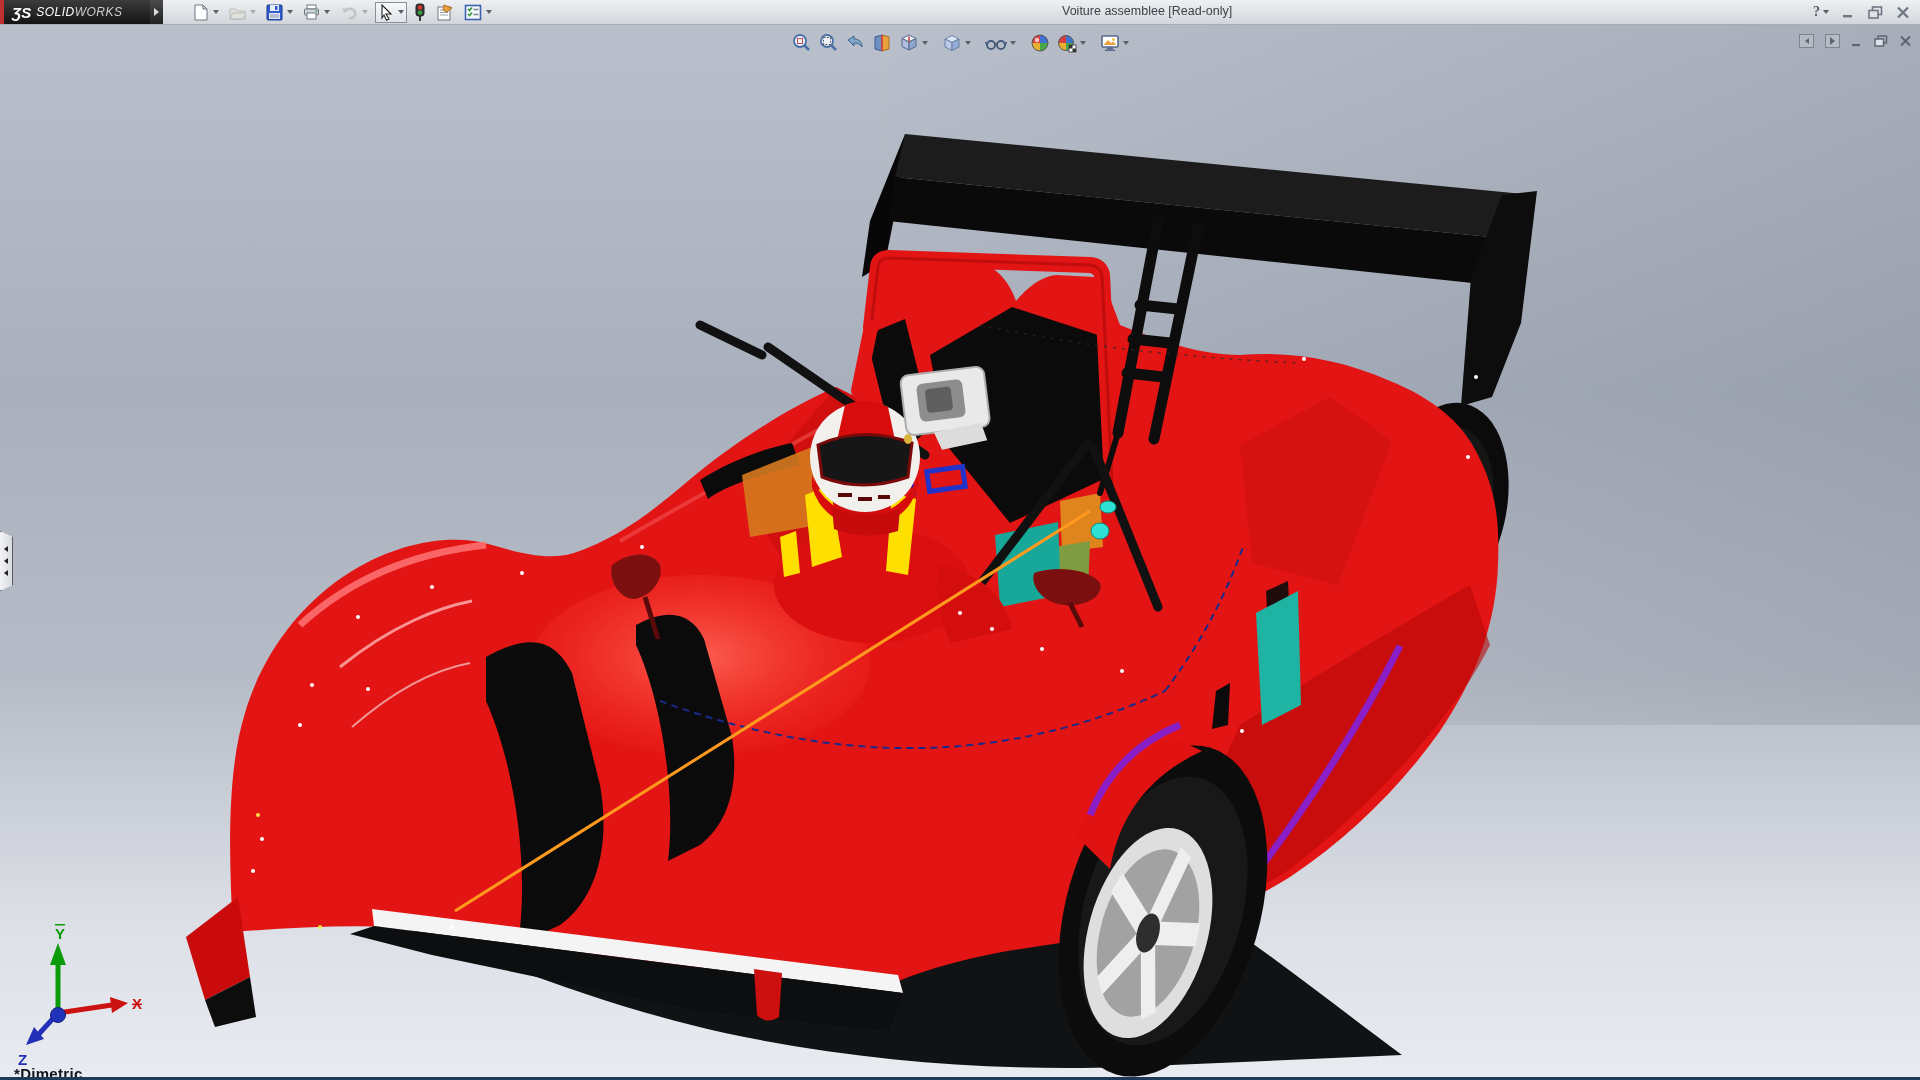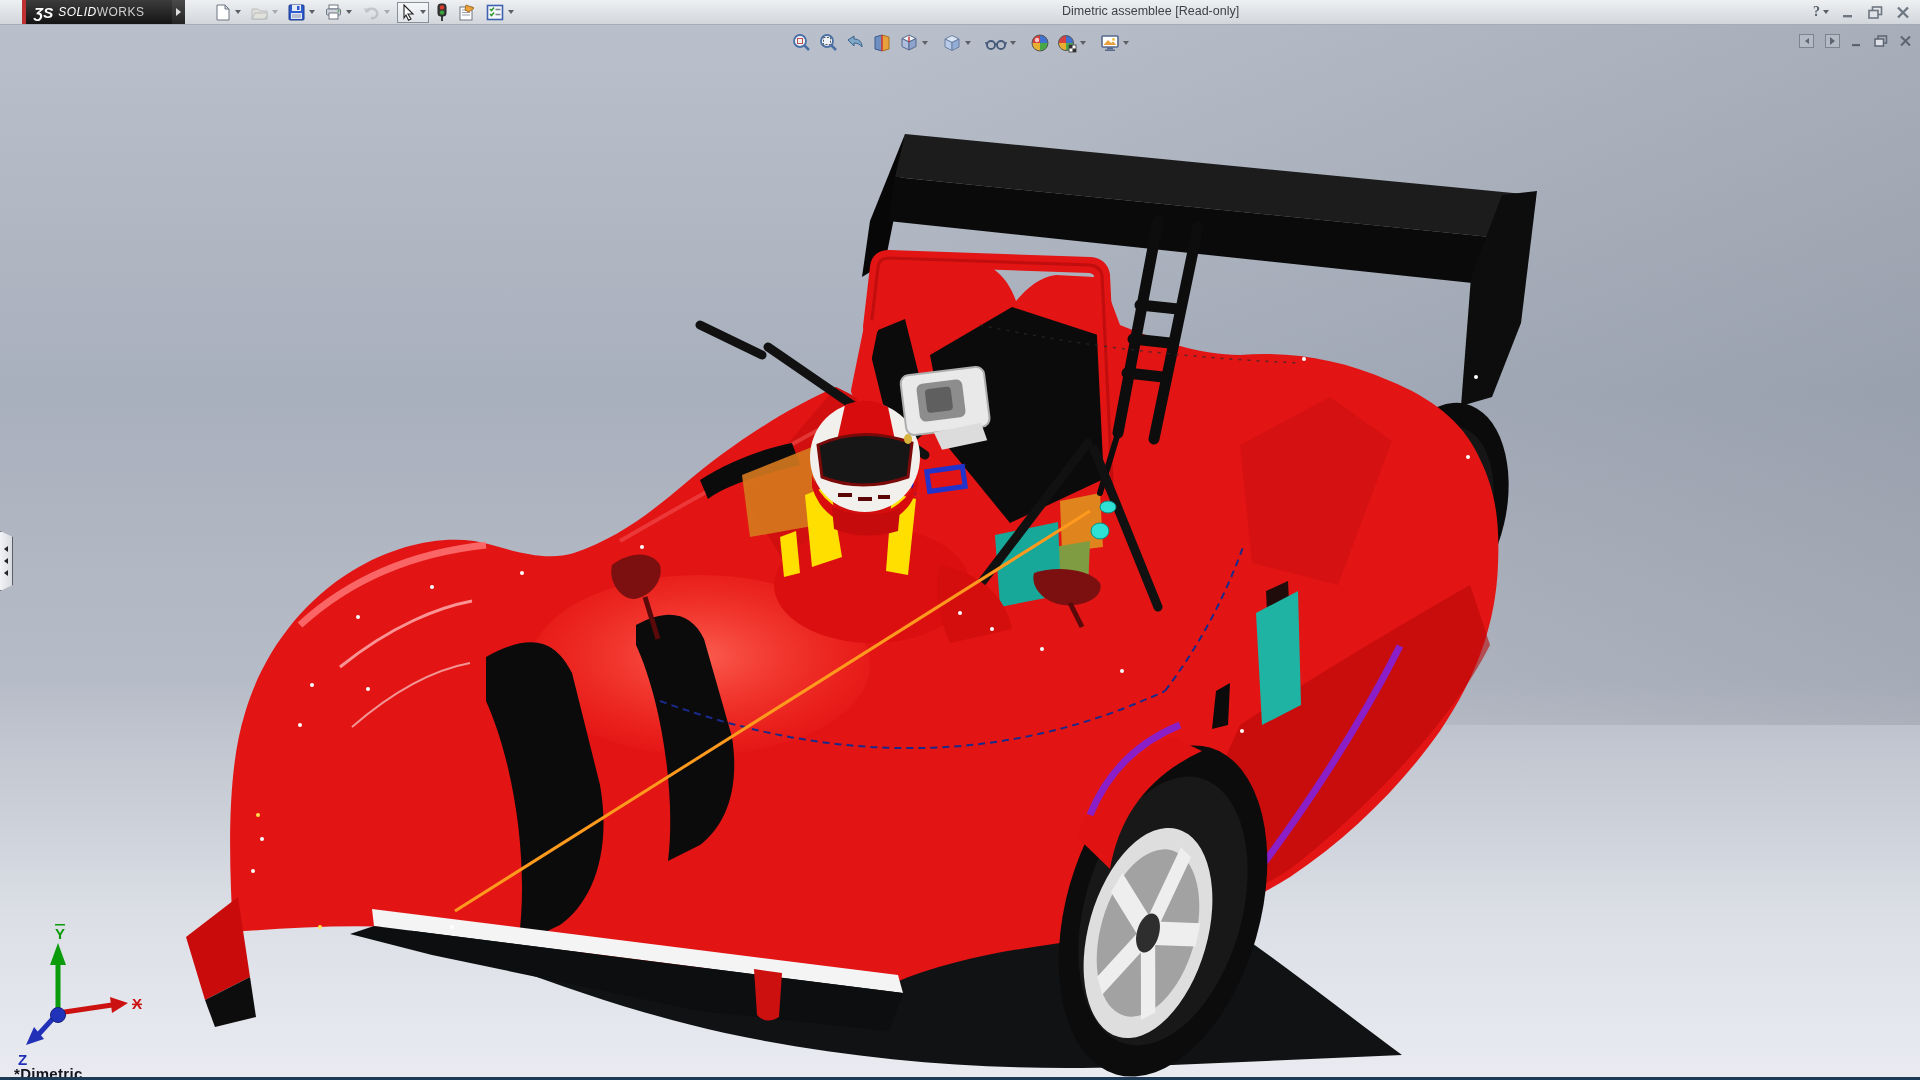--- a/index.html
+++ b/index.html
@@ -1,22 +1,22 @@
 <!DOCTYPE html>
 <html><head>
 <meta charset="utf-8">
 <style>
   html,body{margin:0;padding:0;background:#777;}
   .app{position:relative;width:1920px;height:1080px;overflow:hidden;font-family:"Liberation Sans",sans-serif;background:#d4d7db;}
   
-  .titlebar{position:relative;height:24px;background:linear-gradient(#eef0f2,#d2d6db);border-bottom:1px solid #a6acb5;display:flex;align-items:center;padding-left:22px;}
+  .titlebar{position:relative;height:24px;background:linear-gradient(#eef0f2,#d2d6db);border-bottom:1px solid #a6acb5;display:flex;align-items:center;}
   .logo{width:150px;height:24px;background:linear-gradient(#3c3c3c,#141414);border-left:4px solid #c03030;display:flex;align-items:center;padding-left:8px;box-sizing:border-box;color:#fff;}
   .logo .glyph{font-size:15px;font-style:italic;font-weight:bold;margin-right:5px;}
   .logo .b1{font-size:12px;font-style:italic;font-weight:normal;letter-spacing:.5px;}
-  .logo .b2{font-size:12px;font-weight:400;color:#cfcfcf;letter-spacing:.5px;}
+  .logo .b2{font-size:12px;font-style:italic;font-weight:400;color:#cfcfcf;letter-spacing:.5px;}
   .logo-tab{width:13px;height:24px;background:linear-gradient(#4a4a4a,#222);display:flex;align-items:center;justify-content:center;}
   .tri-r{width:0;height:0;border-top:4px solid transparent;border-bottom:4px solid transparent;border-left:5px solid #ddd;}
   .tb{display:flex;align-items:center;margin-left:26px;gap:4px;height:24px;}
   .tbtn{display:flex;align-items:center;gap:3px;padding:1px 2px;border:1px solid transparent;}
   .tbtn.pressed{border:1px solid #8a9099;background:linear-gradient(#f6f7f9,#dfe3e8);}
   .caret{width:0;height:0;border-left:3px solid transparent;border-right:3px solid transparent;border-top:4px solid #5c6066;margin-left:1px;}
   .caret.dis{border-top-color:#a7abb1;}
   .dis-ico{opacity:.45;filter:grayscale(60%);}
   .title{position:absolute;left:1062px;top:4px;font-size:12.5px;color:#3e4248;white-space:nowrap;}
   .winctl{position:absolute;right:10px;top:0;height:24px;display:flex;gap:13px;align-items:center;}
@@ -115,21 +115,21 @@
         <svg width="18" height="17" viewBox="0 0 18 17">
             <rect x="1.5" y="1.5" width="15" height="14" fill="#f4f7fb" stroke="#3f62b0" stroke-width="1.6"></rect>
             <path d="M4 5l1.5 1.5L8 3.5" stroke="#2f9a32" stroke-width="1.6" fill="none"></path>
             <path d="M4 10l1.5 1.5L8 8.5" stroke="#2f9a32" stroke-width="1.6" fill="none"></path>
             <path d="M9.5 5.5h5M9.5 10.5h5" stroke="#7d8690" stroke-width="1.4"></path>
           </svg>
         <span class="caret"></span>
       </div>
     </div>
 
-    <div class="title">Dimetric assemblee [Read-only]</div>
+    <div class="title">Voiture assemblee [Read-only]</div>
 
     <div class="winctl">
       <div class="winbtn">
         <span class="help-q">?</span>
         <span class="caret"></span>
       </div>
       <svg width="13" height="12" viewBox="0 0 13 12">
           <rect x="1" y="9" width="9" height="2.4" fill="#6e7682"></rect>
         </svg>
       <svg width="15" height="13" viewBox="0 0 15 13">

